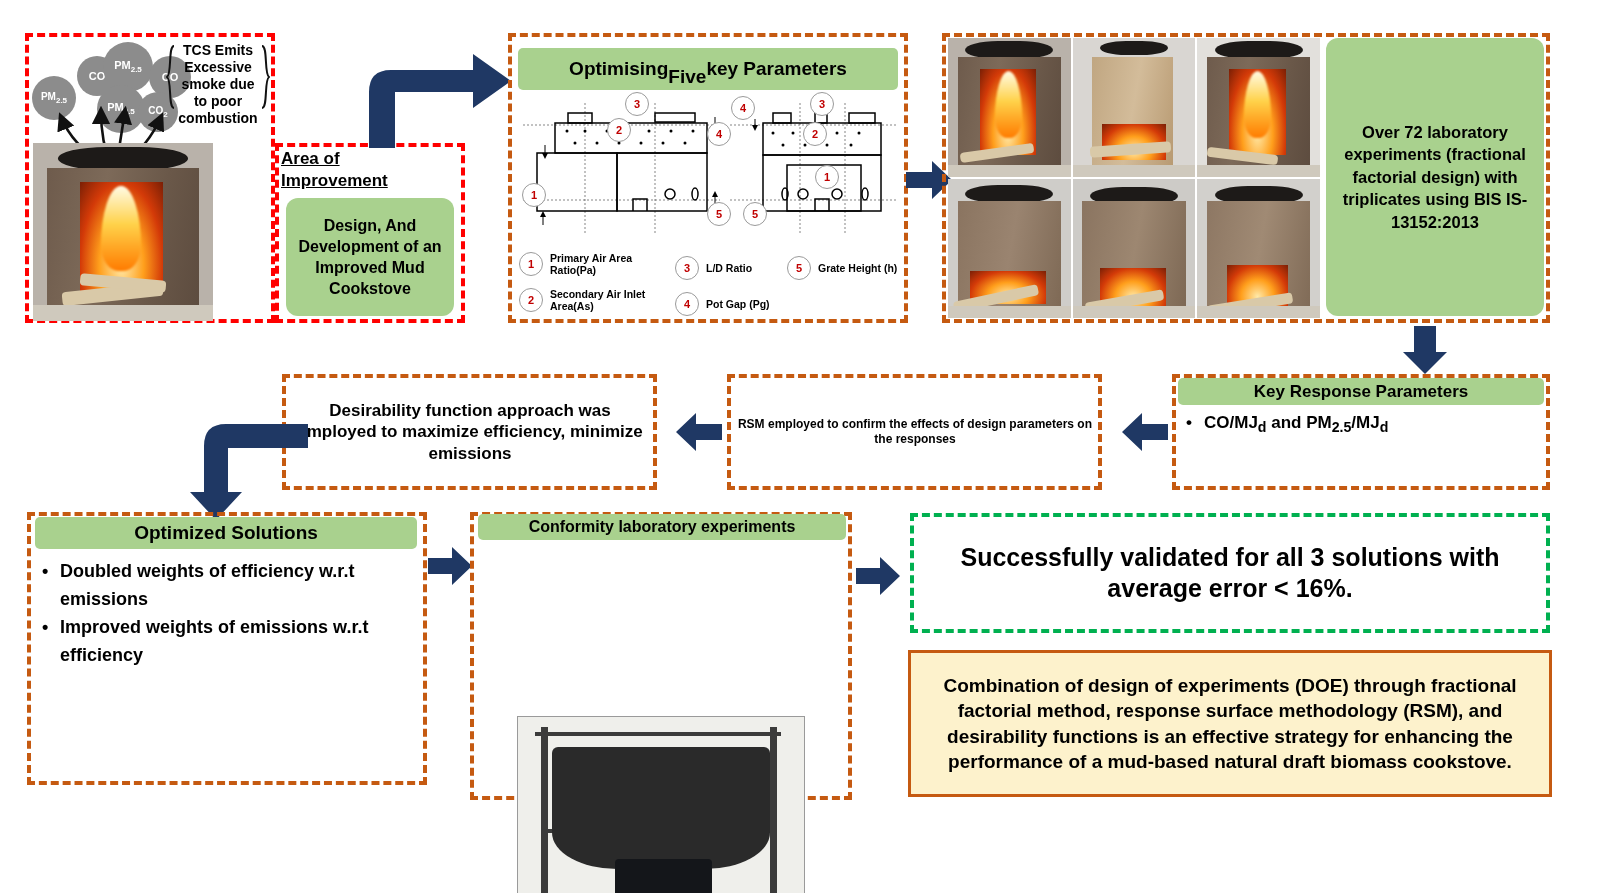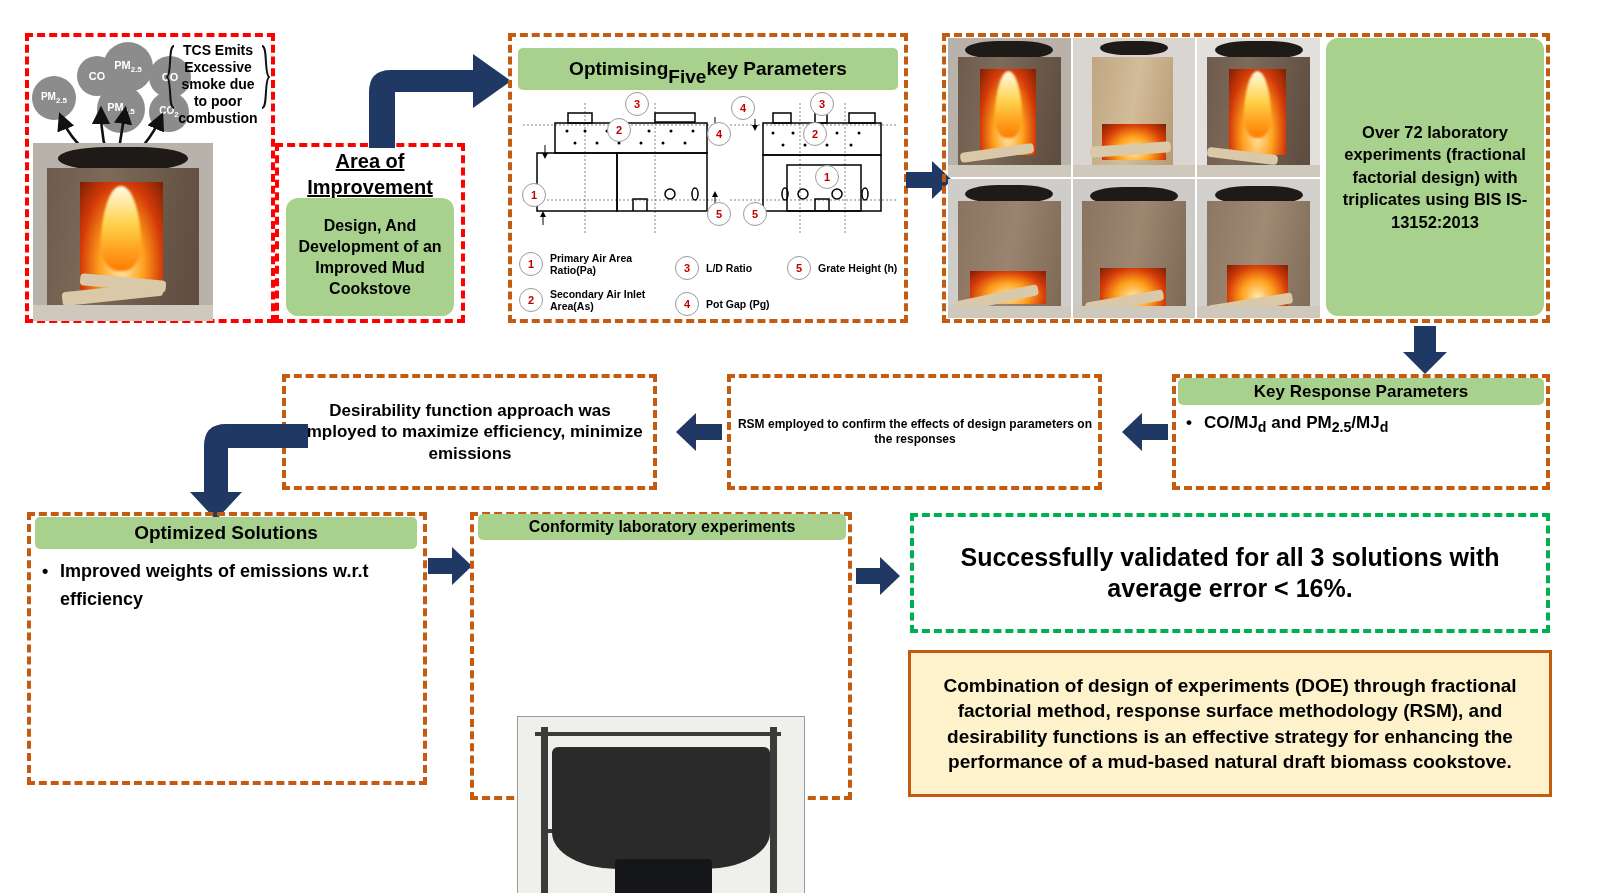--- a/index.html
+++ b/index.html
@@ -79,21 +79,21 @@
     </div>
   <div class="emit-circle" style="left:78px;top:2px;width:50px;height:50px;font-size:11px;">
     <span>PM<sub>2.5</sub></span>
     </div>
   <div class="emit-circle" style="left:124px;top:16px;width:42px;height:42px;">
     <span>CO</span>
     </div>
   <div class="emit-circle" style="left:72px;top:45px;width:48px;height:48px;font-size:11px;">
     <span>PM<sub>2.5</sub></span>
     </div>
-  <div class="emit-circle" style="left:124px;top:52px;width:40px;height:40px;font-size:10px;">
+  <div class="emit-circle" style="left:113px;top:52px;width:40px;height:40px;font-size:10px;">
     <span>CO<sub>2</sub></span>
     </div>
 </div>
 
 <svg class="abs" style="left:25px;top:95px;width:200px;height:72px;" viewBox="0 0 200 72">
   <g fill="none" stroke="#111" stroke-width="2.6" stroke-linecap="round">
     <path d="M80 70 C 60 58, 44 42, 36 22" marker-end="url(#ah)"></path>
     <path d="M86 70 C 78 52, 76 36, 76 16" marker-end="url(#ah)"></path>
     <path d="M92 70 C 94 52, 97 36, 100 16" marker-end="url(#ah)"></path>
     <path d="M98 70 C 116 56, 128 40, 136 22" marker-end="url(#ah)"></path>
@@ -117,21 +117,21 @@
   <div class="pot"></div>
   <div class="body"></div>
   <div class="mouth"></div>
   <div class="flame"></div>
   <div class="wood" style="left:16%;bottom:11%;width:56%;height:8%;transform:rotate(-6deg);"></div>
   <div class="wood" style="left:26%;bottom:18%;width:48%;height:7%;transform:rotate(5deg);"></div>
   <div class="ash"></div>
 </div>
 
 <div class="abs dash-red" style="left:275px;top:143px;width:190px;height:180px;background:#fff;"></div>
-<div class="abs" style="left:281px;top:148px;width:178px;text-align:center;font-size:20px;font-weight:bold;line-height:1.3;">
+<div class="abs" style="left:281px;top:148px;width:178px;text-align:left;font-size:17px;font-weight:bold;line-height:1.3;">
   <div style="text-decoration:underline;">Area of</div>
   <div style="text-decoration:underline;">Improvement</div>
 </div>
 <div class="abs green-panel" style="left:286px;top:198px;width:168px;height:118px;font-size:16px;line-height:1.32;padding:0 8px;">
   <span>Design, And Development of an Improved Mud Cookstove</span>
 </div>
 
 <svg class="arrow" style="left:355px;top:48px;width:160px;height:100px;" viewBox="0 0 160 100">
   <path class="nv" d="M14 100 L14 44 Q14 22 36 22 L118 22 L118 6 L156 33 L118 60 L118 44 L40 44 L40 100 Z"></path>
 </svg>
@@ -380,20 +380,21 @@
 
 <svg class="arrow" style="left:178px;top:420px;width:130px;height:100px;" viewBox="0 0 130 100">
   <path class="nv" d="M130 4 L48 4 Q26 4 26 26 L26 72 L12 72 L38 100 L64 72 L50 72 L50 28 L130 28 Z"></path>
 </svg>
 
 <div class="abs dash-orange" style="left:27px;top:512px;width:400px;height:273px;"></div>
 <div class="abs green-bar" style="left:35px;top:517px;width:382px;height:32px;font-size:19px;">
   <span>Optimized Solutions</span>
 </div>
 <ul class="abs blist" style="left:40px;top:558px;width:378px;font-size:18px;line-height:1.95;">
+  <li>Doubled weights of efficiency w.r.t emissions</li>
   <li>Improved weights of emissions w.r.t efficiency</li>
 </ul>
 
 <svg class="arrow" style="left:428px;top:546px;width:44px;height:40px;" viewBox="0 0 44 40">
   <path class="nv" d="M0 12 L24 12 L24 1 L44 20 L24 39 L24 28 L0 28 Z"></path>
 </svg>
 
 <div class="abs dash-orange" style="left:470px;top:512px;width:382px;height:288px;"></div>
 <div class="abs green-bar" style="left:478px;top:514px;width:368px;height:26px;font-size:16px;">
   <span>Conformity laboratory experiments</span>

